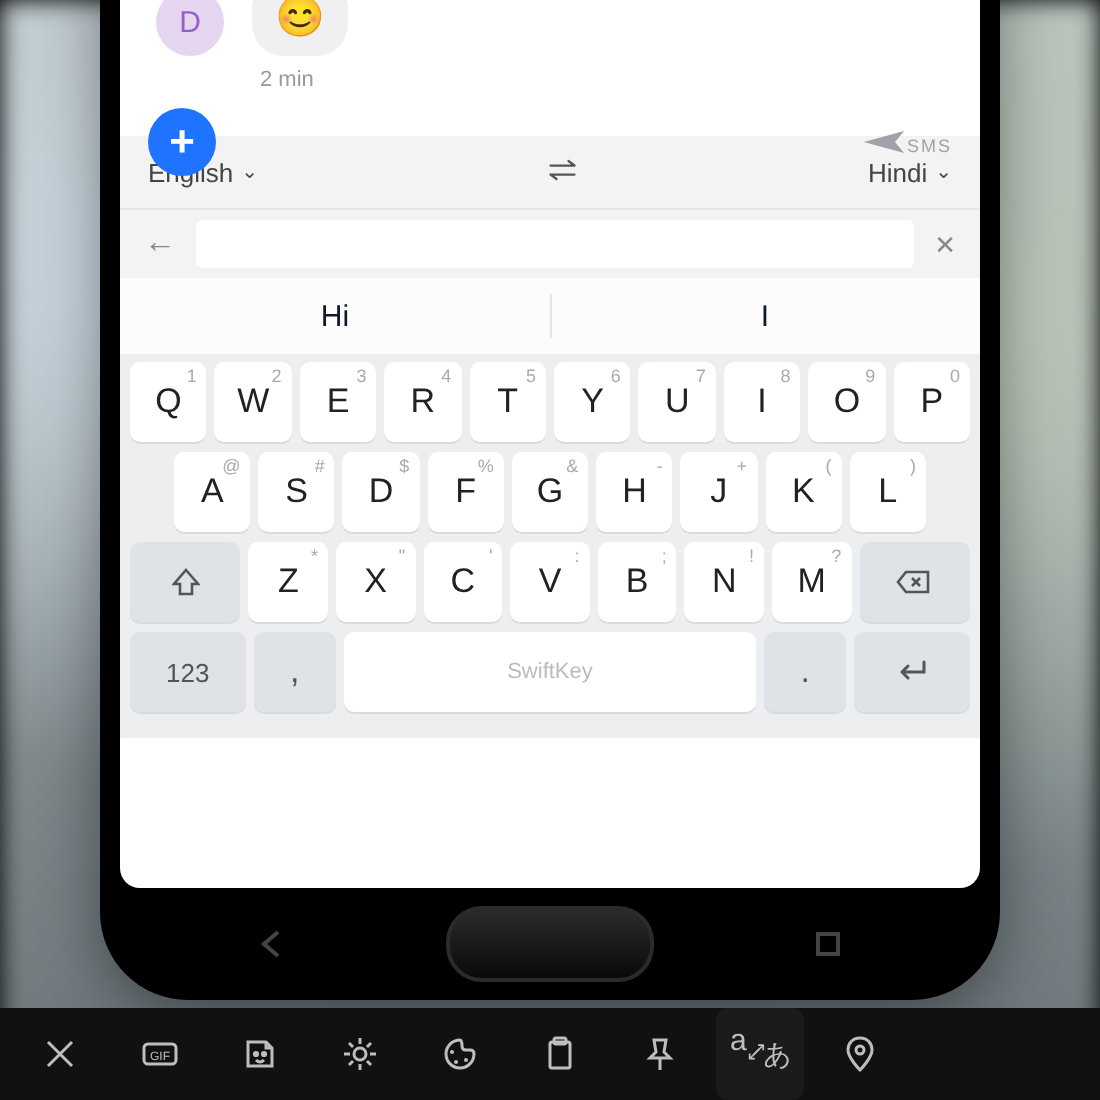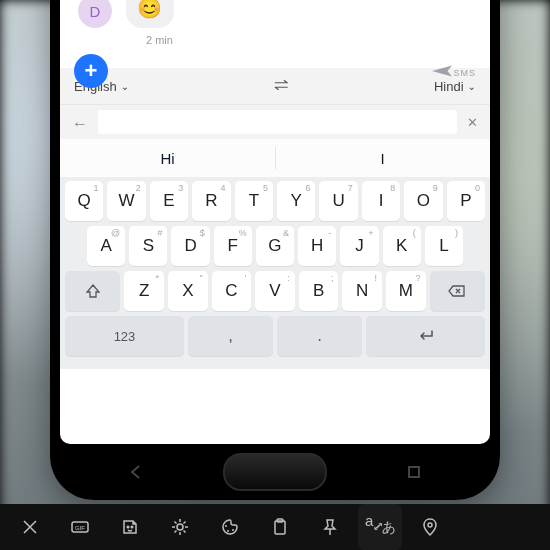--- a/index.html
+++ b/index.html
@@ -7,21 +7,21 @@
     radial-gradient(circle at 15% 25%,#cfdbe6 0%,transparent 40%),
     radial-gradient(circle at 85% 30%,#bfcabb 0%,transparent 45%),
     radial-gradient(circle at 50% 70%,#5a6a73 0%,transparent 60%),
     linear-gradient(#b9c3c1,#6b7478);filter:blur(6px);}
   .phone{position:absolute;left:50px;top:-60px;width:450px;height:560px;background:#000;border-radius:44px;box-shadow:0 8px 30px rgba(0,0,0,.4);}
   .screen{position:absolute;left:10px;right:10px;top:8px;bottom:56px;border-radius:34px 34px 10px 10px;overflow:hidden;background:#fff;}
   
   .chat{padding:50px 14px 6px;background:#fff;height:120px;box-sizing:border-box;position:relative;}
   .avatar{width:34px;height:34px;border-radius:50%;background:#e6d5f0;color:#9a5ec8;display:flex;align-items:center;justify-content:center;font-size:15px;position:absolute;left:18px;top:46px;}
   .emoji{position:absolute;left:66px;top:40px;width:48px;height:40px;border-radius:16px;background:#f0f0f2;display:flex;align-items:center;justify-content:center;font-size:20px;}
-  .time{position:absolute;left:86px;top:86px;font-size:11px;color:#9a9a9a;}
+  .time{position:absolute;left:70px;top:86px;font-size:11px;color:#9a9a9a;}
   .inputrow{position:absolute;left:14px;right:14px;top:106px;display:flex;align-items:center;gap:10px;}
   .plus{width:34px;height:34px;border-radius:50%;background:#1f74ff;color:#fff;display:flex;align-items:center;justify-content:center;font-size:22px;font-weight:700;}
   .msgin{flex:1;height:34px;}
   .send{display:flex;flex-direction:row;align-items:flex-end;color:#9fa3a9;font-size:9px;letter-spacing:1px;}
   .send svg{width:22px;height:14px;}
   
   .langbar{background:#f3f3f4;height:36px;display:flex;align-items:center;justify-content:space-between;padding:0 14px;font-size:13px;color:#444;border-bottom:1px solid #e6e6e8;}
   .langbtn{display:flex;align-items:center;gap:4px;}
   .swap svg{width:18px;height:14px;}
   .searchrow{background:#f3f3f4;height:34px;display:flex;align-items:center;padding:0 12px;gap:10px;}
@@ -140,20 +140,21 @@
           <div class="key">M<span class="alt">?</span></div>
           <div class="key func wide">
             <svg width="18" height="12" viewBox="0 0 18 12">
               <path d="M5 1 H16 V11 H5 L1 6 Z M8 4 L12 8 M12 4 L8 8" fill="none" stroke="#555" stroke-width="1.3"></path>
             </svg>
           </div>
         </div>
       <div class="krow">
         <div class="key func wide" style="font-size:13px;">123</div>
         <div class="key func">,</div>
+        <div class="key space">SwiftKey</div>
         <div class="key func">.</div>
         <div class="key func wide">
           <svg width="16" height="12" viewBox="0 0 16 12">
               <path d="M14 1 V6 H3 M3 6 L6 3 M3 6 L6 9" stroke="#555" stroke-width="1.5" fill="none" stroke-linecap="round"></path>
             </svg>
         </div>
       </div>
     </div>
 
   </div>

